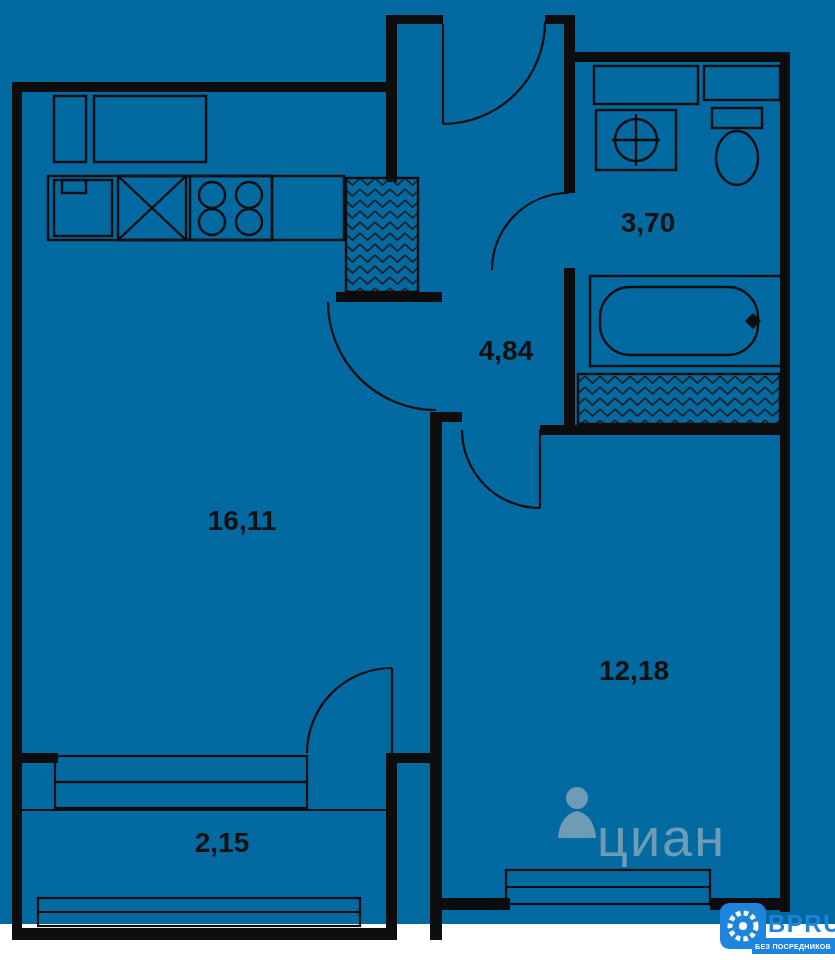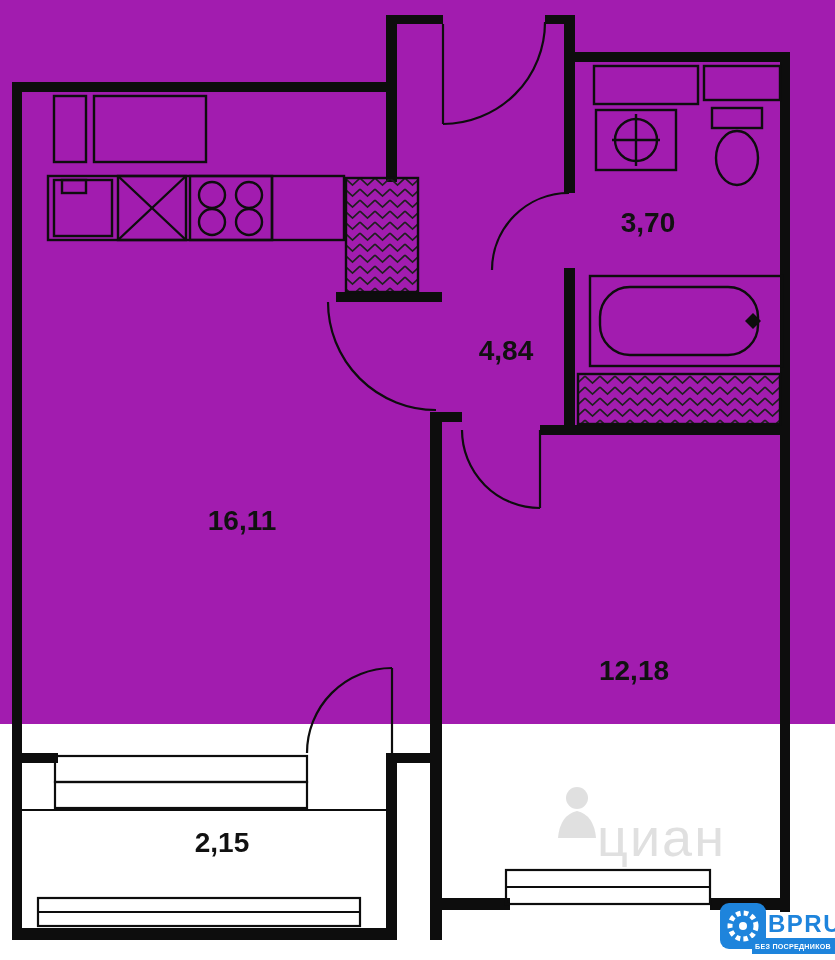--- a/index.html
+++ b/index.html
@@ -7,22 +7,22 @@
     padding: 0;
     background: #ffffff;
     width: 835px;
     height: 960px;
     overflow: hidden;
     font-family: "Liberation Sans", sans-serif;
   }
   .plan-wrap {
     position: relative;
     width: 835px;
-    height: 724px;
-    background: #a21caf;
+    height: 924px;
+    background: #0369a1;
   }
   svg text {
     font-family: "Liberation Sans", sans-serif;
   }
   .area-label {
     font-size: 28px;
     font-weight: 600;
     fill: #111111;
   }
   .watermark-text {

